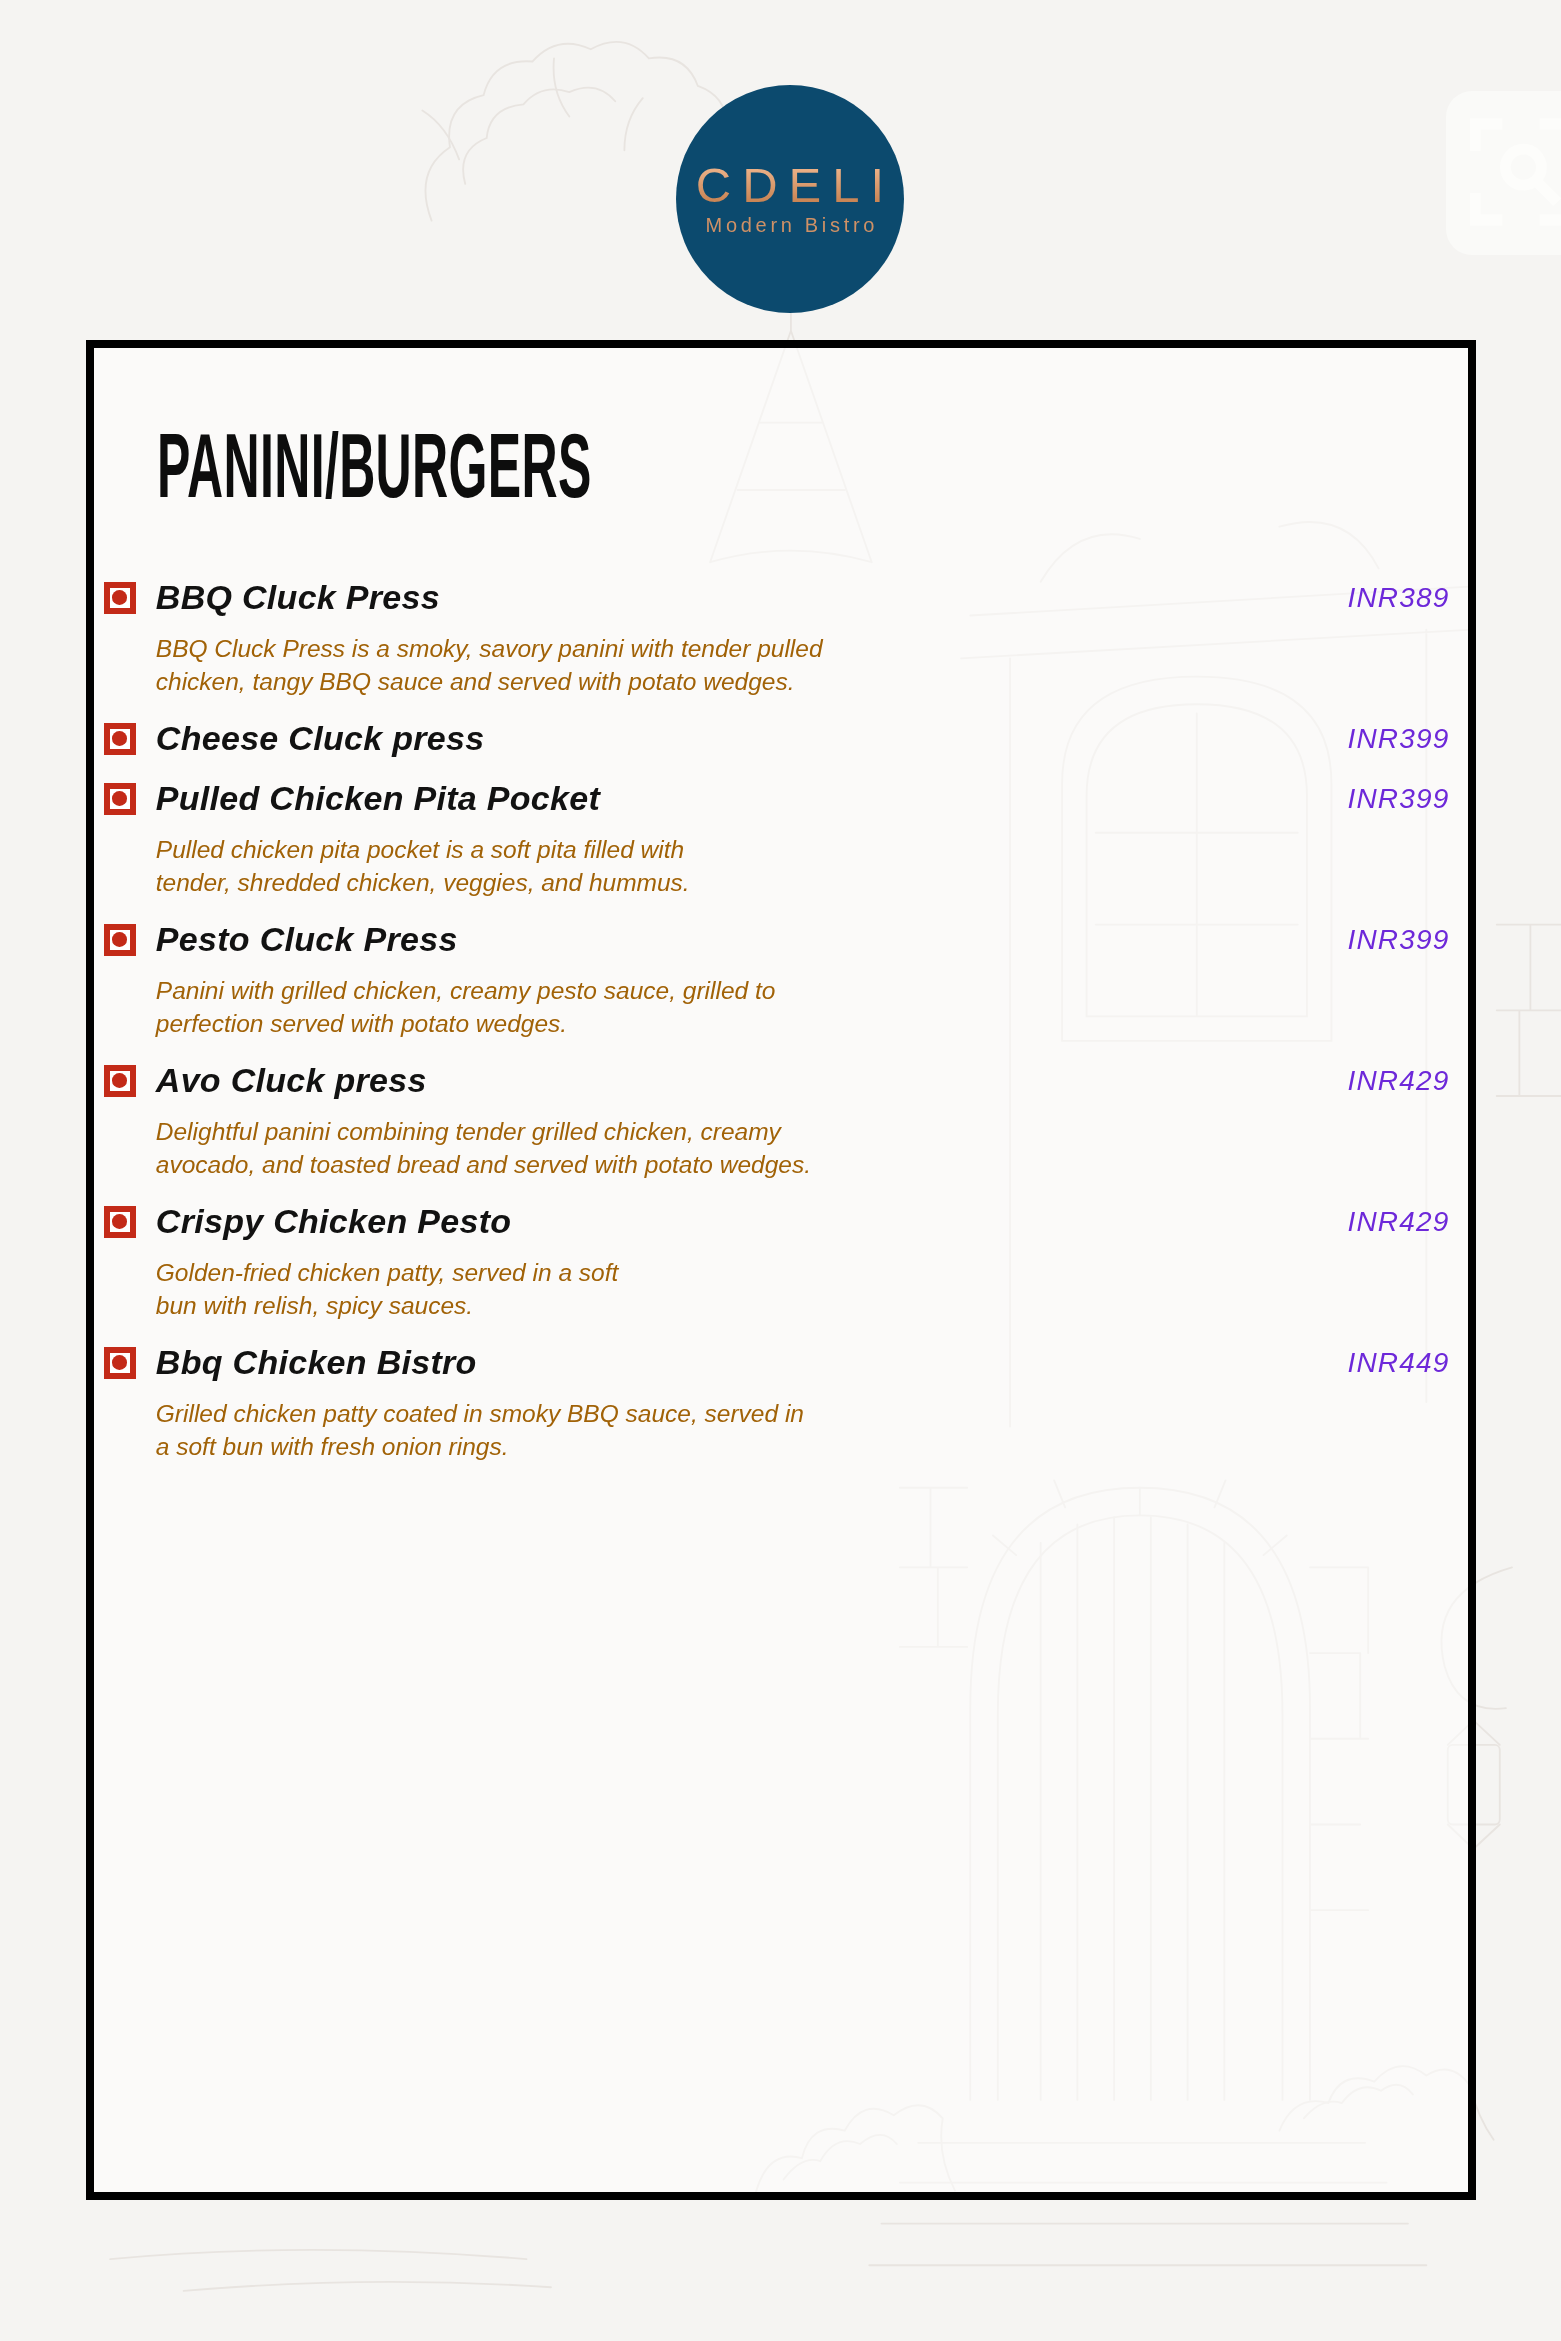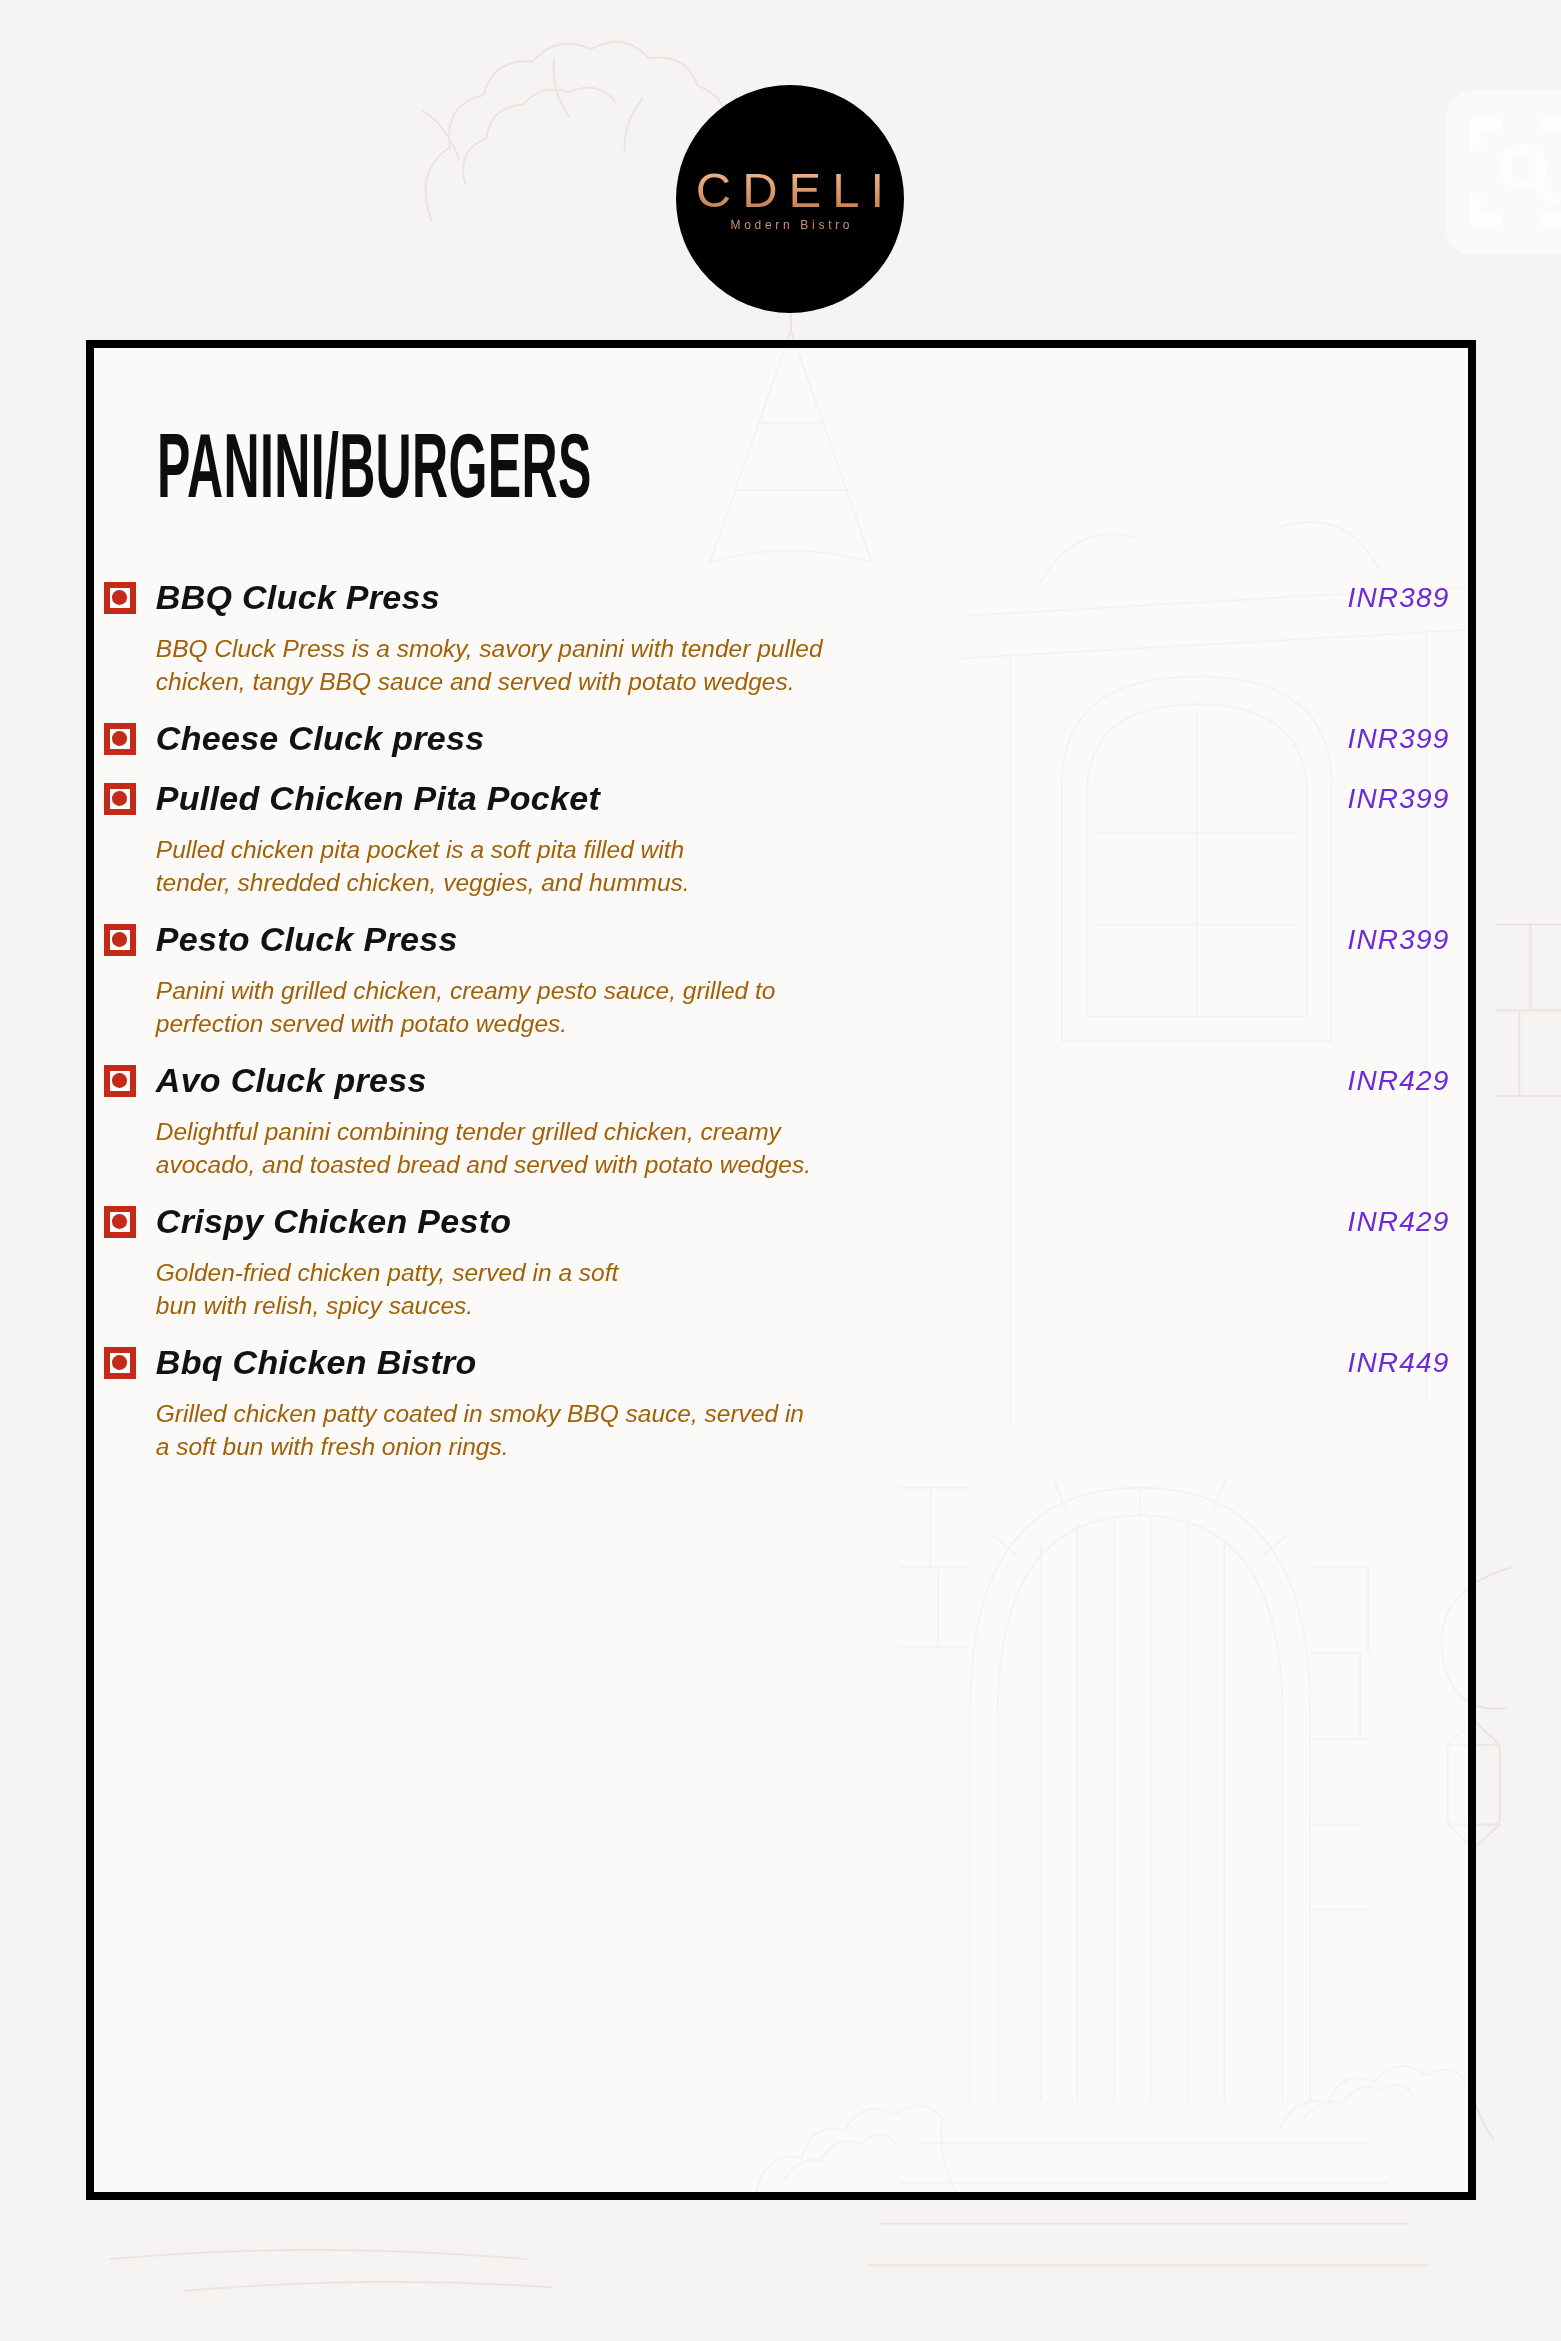--- a/index.html
+++ b/index.html
@@ -27,21 +27,21 @@
   }
   .logo-name{
     font-size:49px;font-weight:400;letter-spacing:11px;margin-right:-11px;line-height:1;
     background:linear-gradient(180deg,#f3bb93 0%,#c07947 100%);
     -webkit-background-clip:text;background-clip:text;color:transparent;
   }
   @supports not (-webkit-background-clip:text){
     .logo-name{color:#d79b6e;background:none;}
   }
   .logo-tagline{
-    font-size:12px;letter-spacing:3.7px;margin-right:-3.7px;color:#cf9166;margin-top:3.7px;
+    font-size:20px;letter-spacing:3.7px;margin-right:-3.7px;color:#cf9166;margin-top:3.7px;
   }
 
   
   .menu-box{
     position:absolute;left:86px;top:340px;width:1390px;height:1860px;
     box-sizing:border-box;border:8px solid #000000;
     background:rgba(255,255,255,0.55);
     z-index:1;
   }
   .section-title{
@@ -110,21 +110,21 @@
 <button class="scan-btn">
   <svg width="120" height="120" viewBox="0 0 100 100" aria-hidden="true">
     <g stroke="#fdfdfb" stroke-width="9" fill="none" stroke-linecap="square">
       <path d="M30 10 H12 V28 M70 10 H88 V28 M12 72 V90 H30 M88 72 V90 H70"></path>
       <circle cx="52" cy="46" r="15"></circle>
       <path d="M63 58 L77 72"></path>
     </g>
   </svg>
 </button>
 
-<div class="logo" style="background:#000000;">
+<div class="logo" style="background:#0c4a6e;">
   <div class="logo-name">CDELI</div>
   <div class="logo-tagline">Modern Bistro</div>
 </div>
 
 <div class="menu-box">
   <h1 class="section-title">PANINI/BURGERS</h1>
 
   <div class="items">
 
       <div class="item">

